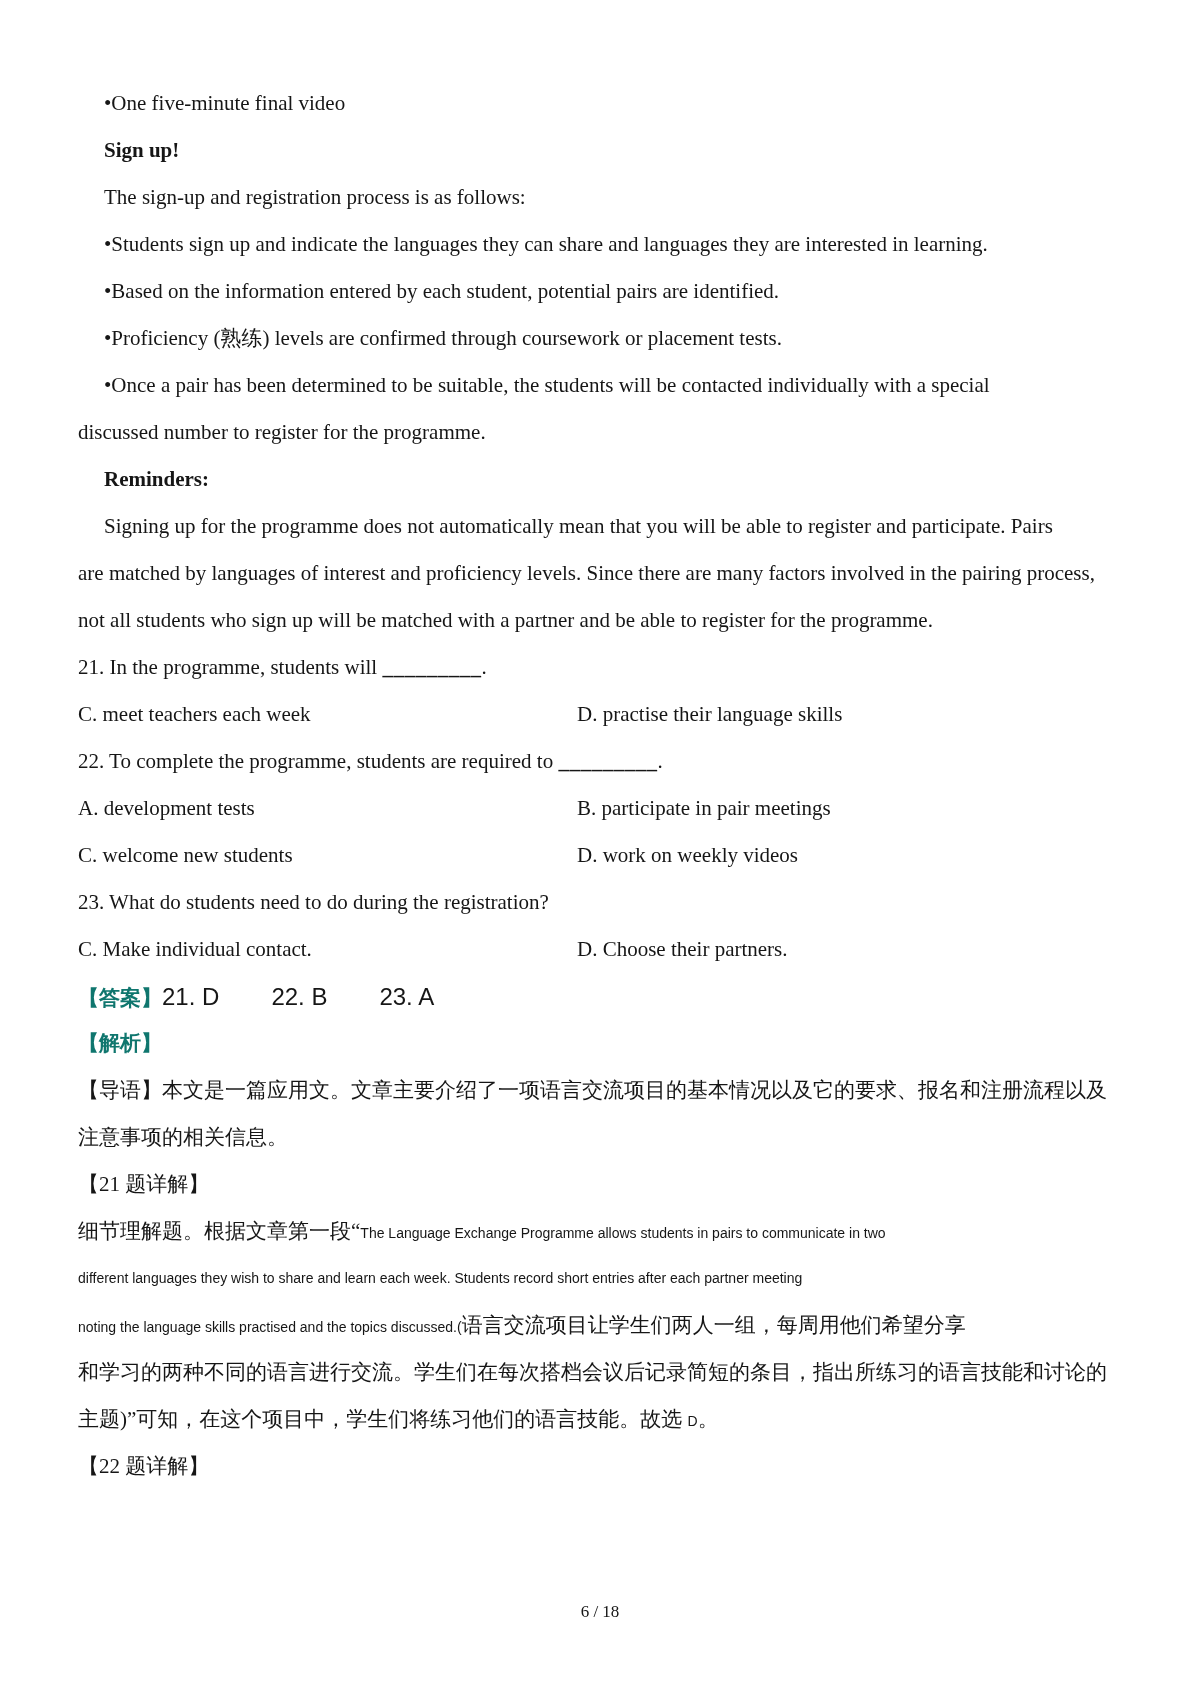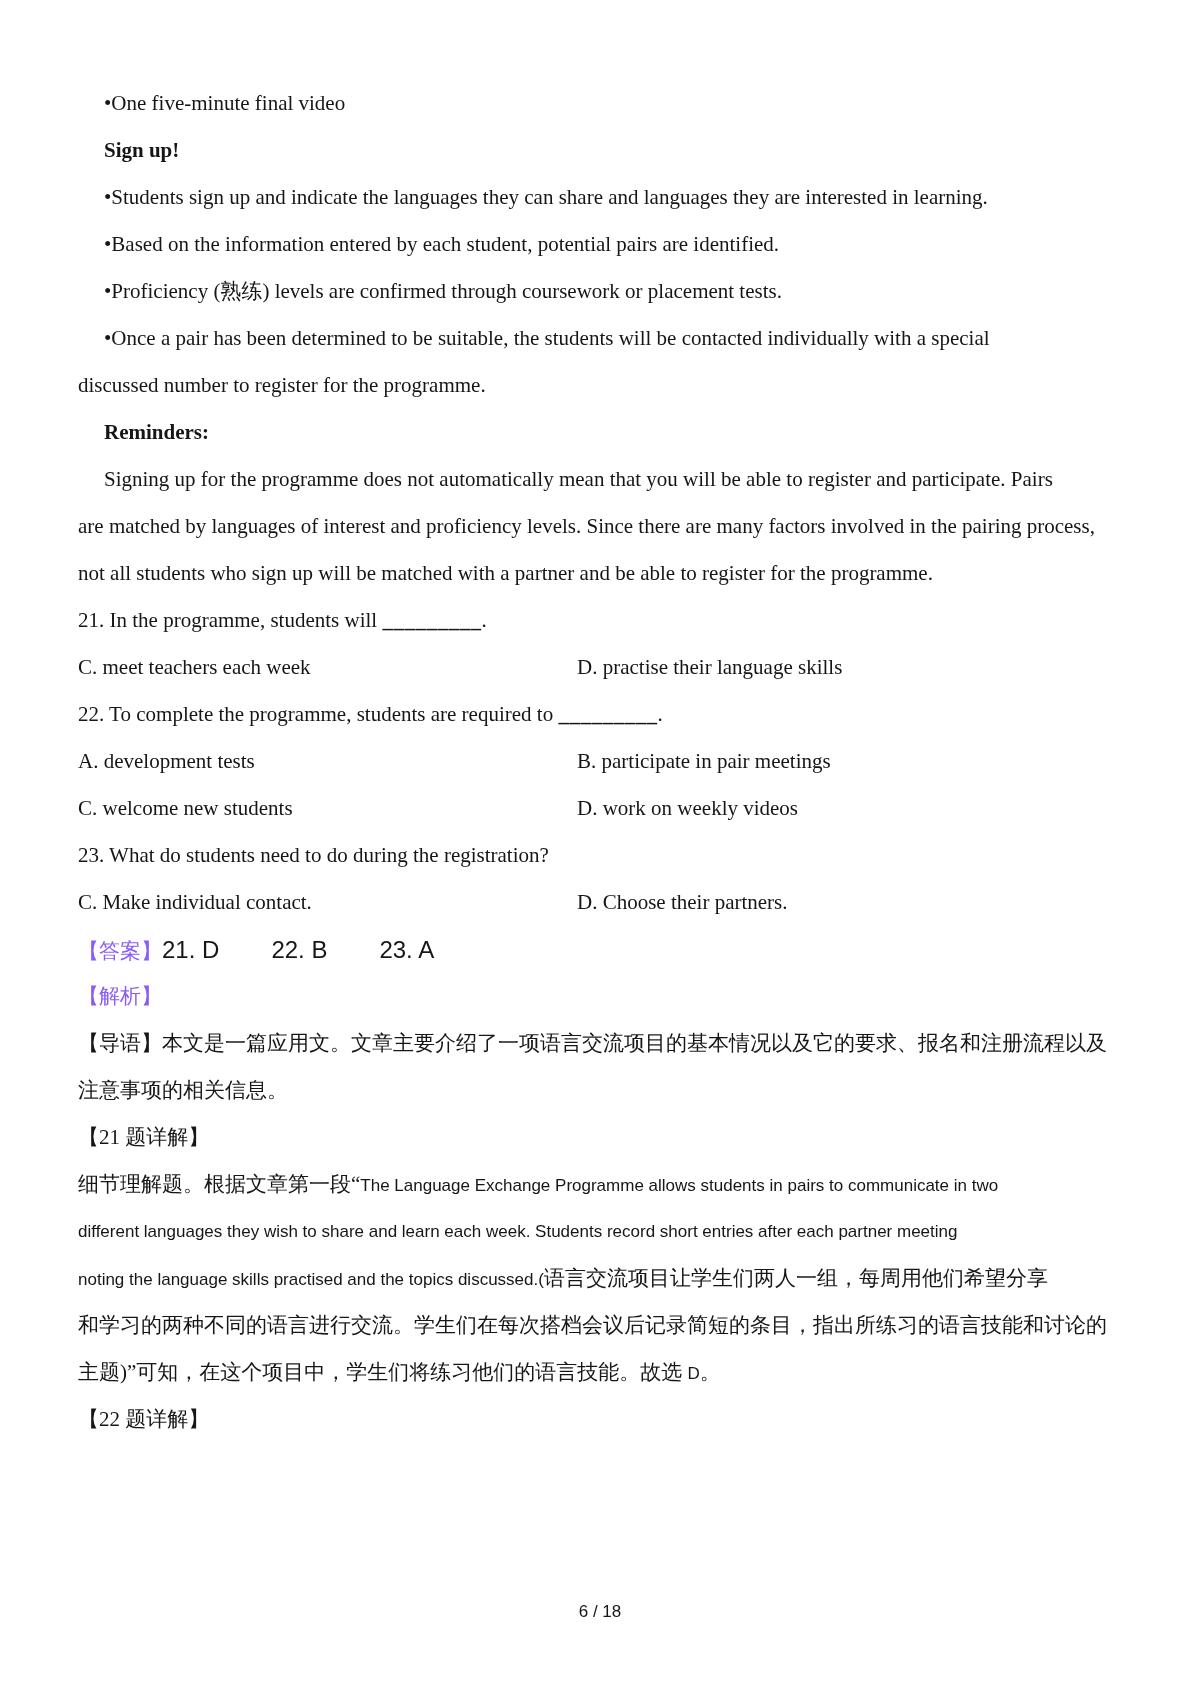--- a/index.html
+++ b/index.html
@@ -17,51 +17,52 @@
     width:1050px;
   }
   .ln {
     height:47px;
     line-height:47px;
     font-size:21px;
     white-space:nowrap;
   }
   .ind { padding-left:26px; }
   .b { font-weight:bold; }
-  .blue { color:#8b5cf6; }
+  .blue { color:#0f766e;font-weight:bold; }
   .opts { display:flex; }
   .opts .col-a { width:499px; flex:0 0 499px; }
   .sans {
     font-family:"Liberation Sans", sans-serif;
-    font-size:17px;
+    font-size:14px;
   }
   .ans-item {
     font-family:"Liberation Sans", sans-serif;
     font-size:24px;
     margin-right:52px;
   }
   .blank-text { letter-spacing:0.5px;font-weight:bold; }
   .footer {
     position:absolute;
     left:0; top:1602px;
     width:1200px;
     text-align:center;
-    font-family:Liberation Sans, sans-serif;
+    font-family:Liberation Serif, serif;
     font-size:17px;
     color:#161616;
   }
 </style>
 </head>
 <body>
 
 <div class="page">
   <div class="content">
 
     <div class="ln ind"><span>•One five-minute final video</span></div>
     <div class="ln ind b">Sign up!</div>
+    <div class="ln ind">The sign-up and registration process is as follows:</div>
     <div class="ln ind">•Students sign up and indicate the languages they can share and languages they are interested in learning.</div>
     <div class="ln ind">•Based on the information entered by each student, potential pairs are identified.</div>
     <div class="ln ind">•Proficiency (熟练) levels are confirmed through coursework or placement tests.</div>
     <div class="ln ind">•Once a pair has been determined to be suitable, the students will be contacted individually with a special</div>
     <div class="ln">discussed number to register for the programme.</div>
     <div class="ln ind b">Reminders:</div>
     <div class="ln ind">Signing up for the programme does not automatically mean that you will be able to register and participate. Pairs</div>
     <div class="ln">are matched by languages of interest and proficiency levels. Since there are many factors involved in the pairing process,</div>
     <div class="ln">not all students who sign up will be matched with a partner and be able to register for the programme.</div>
 

